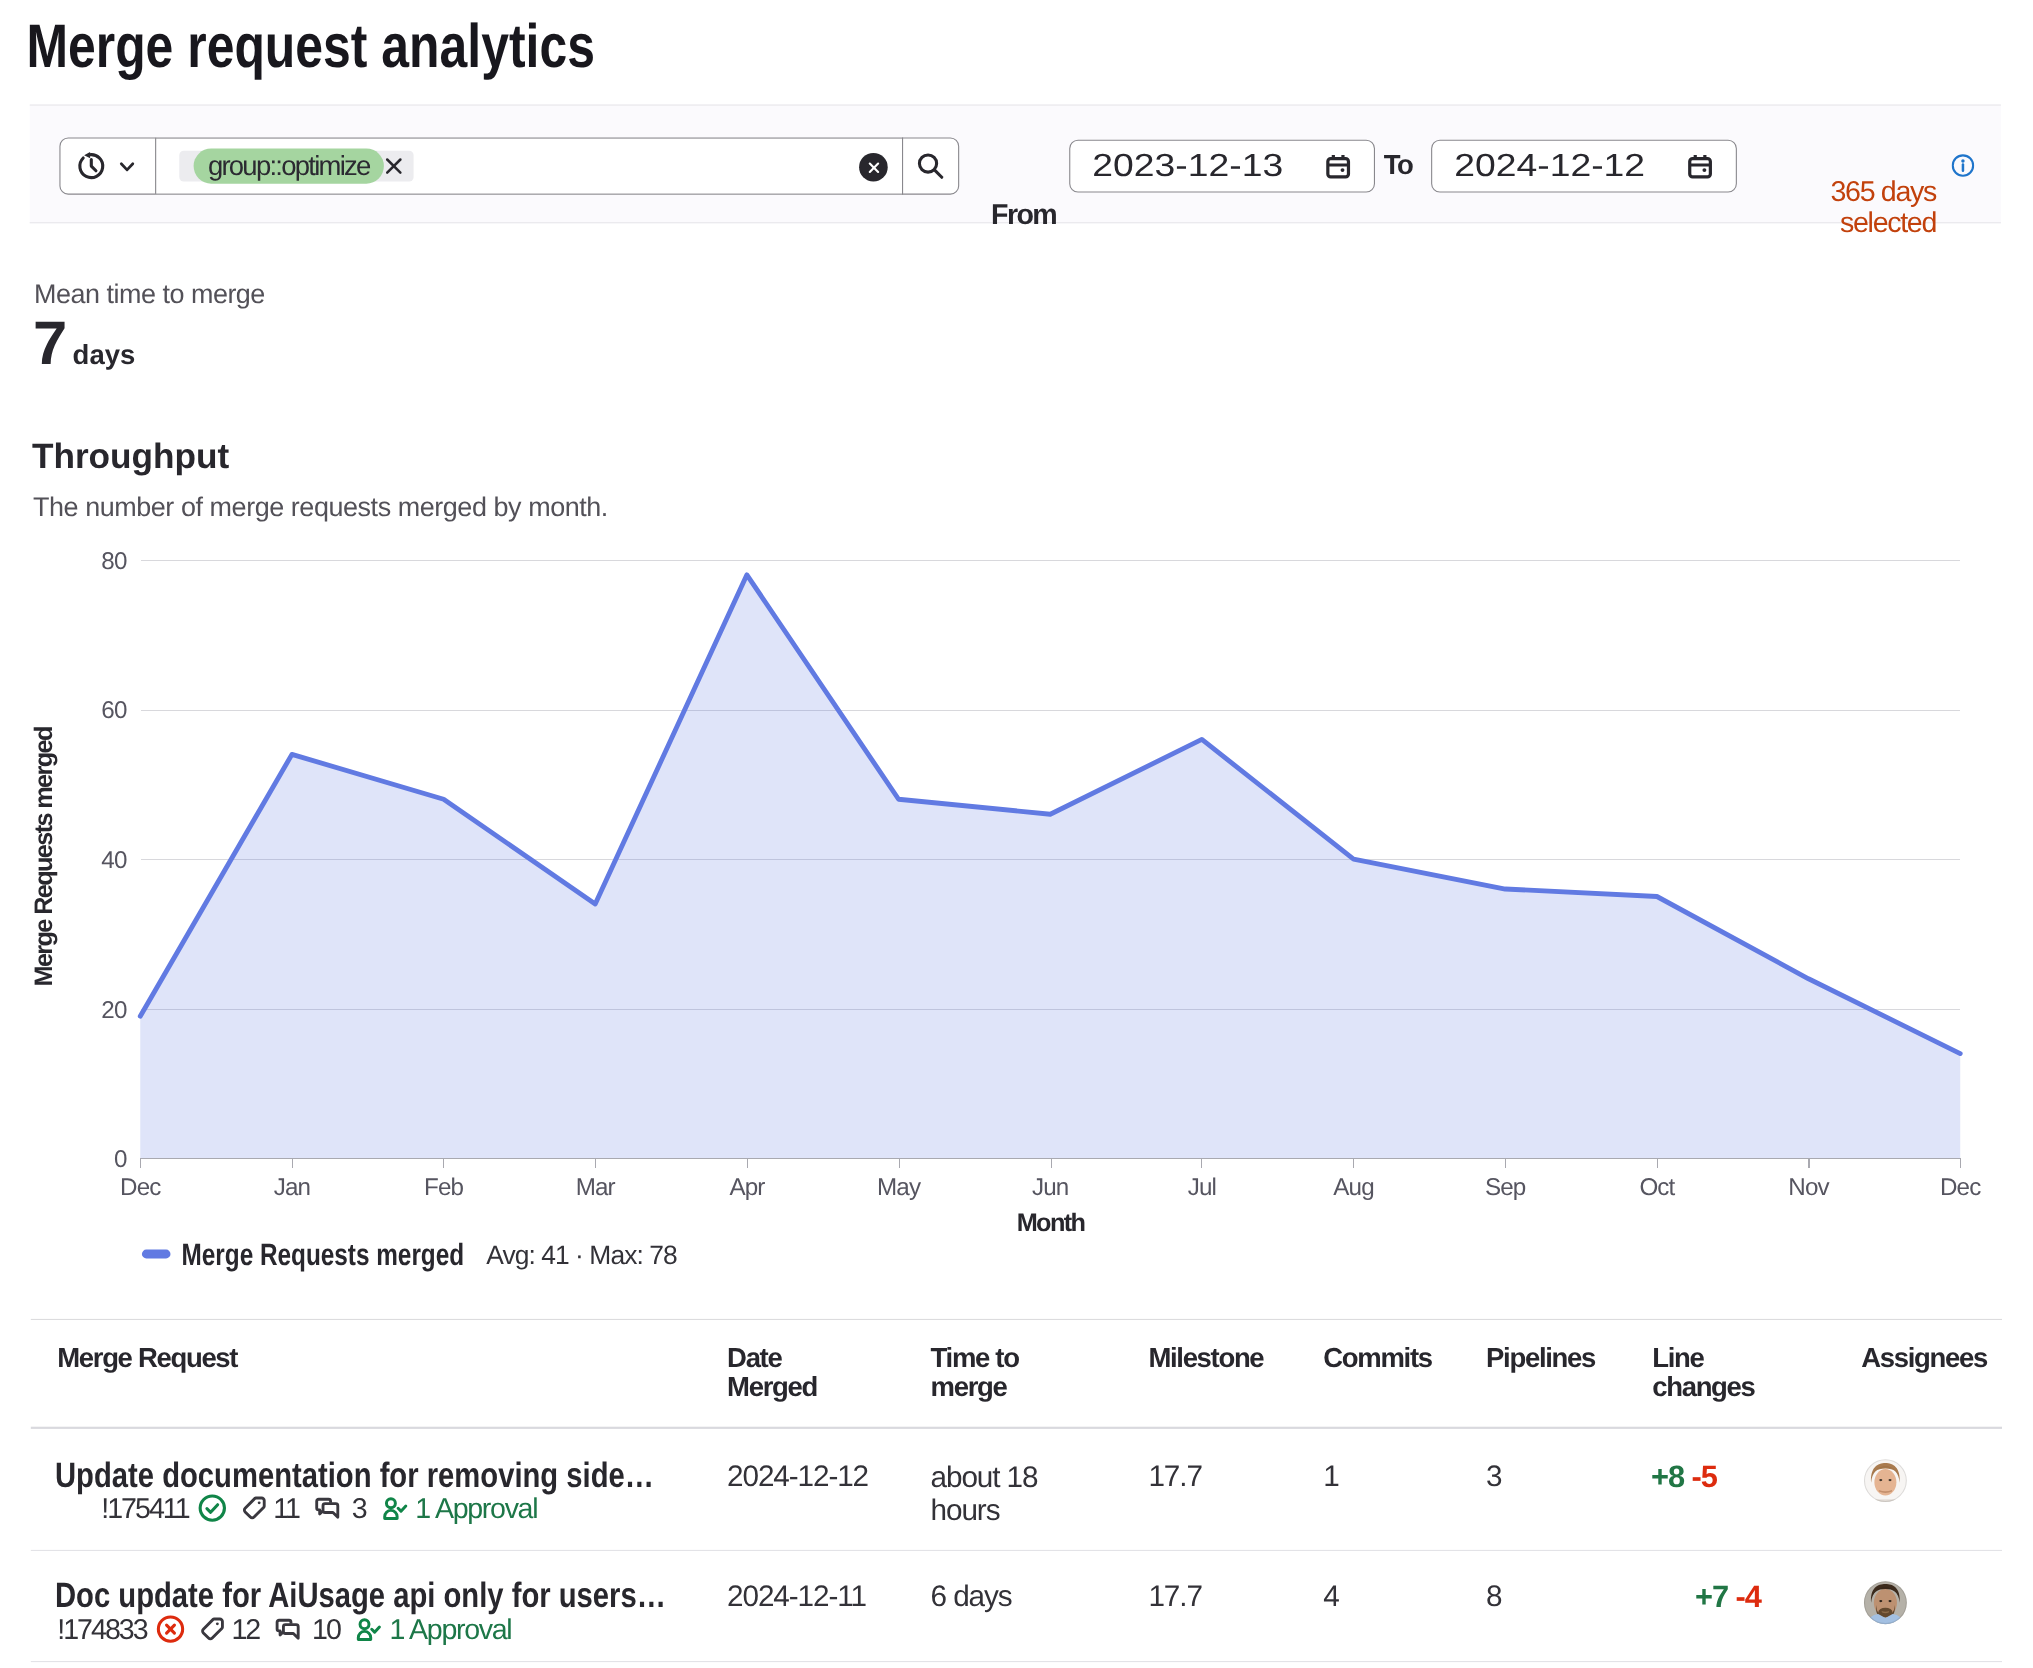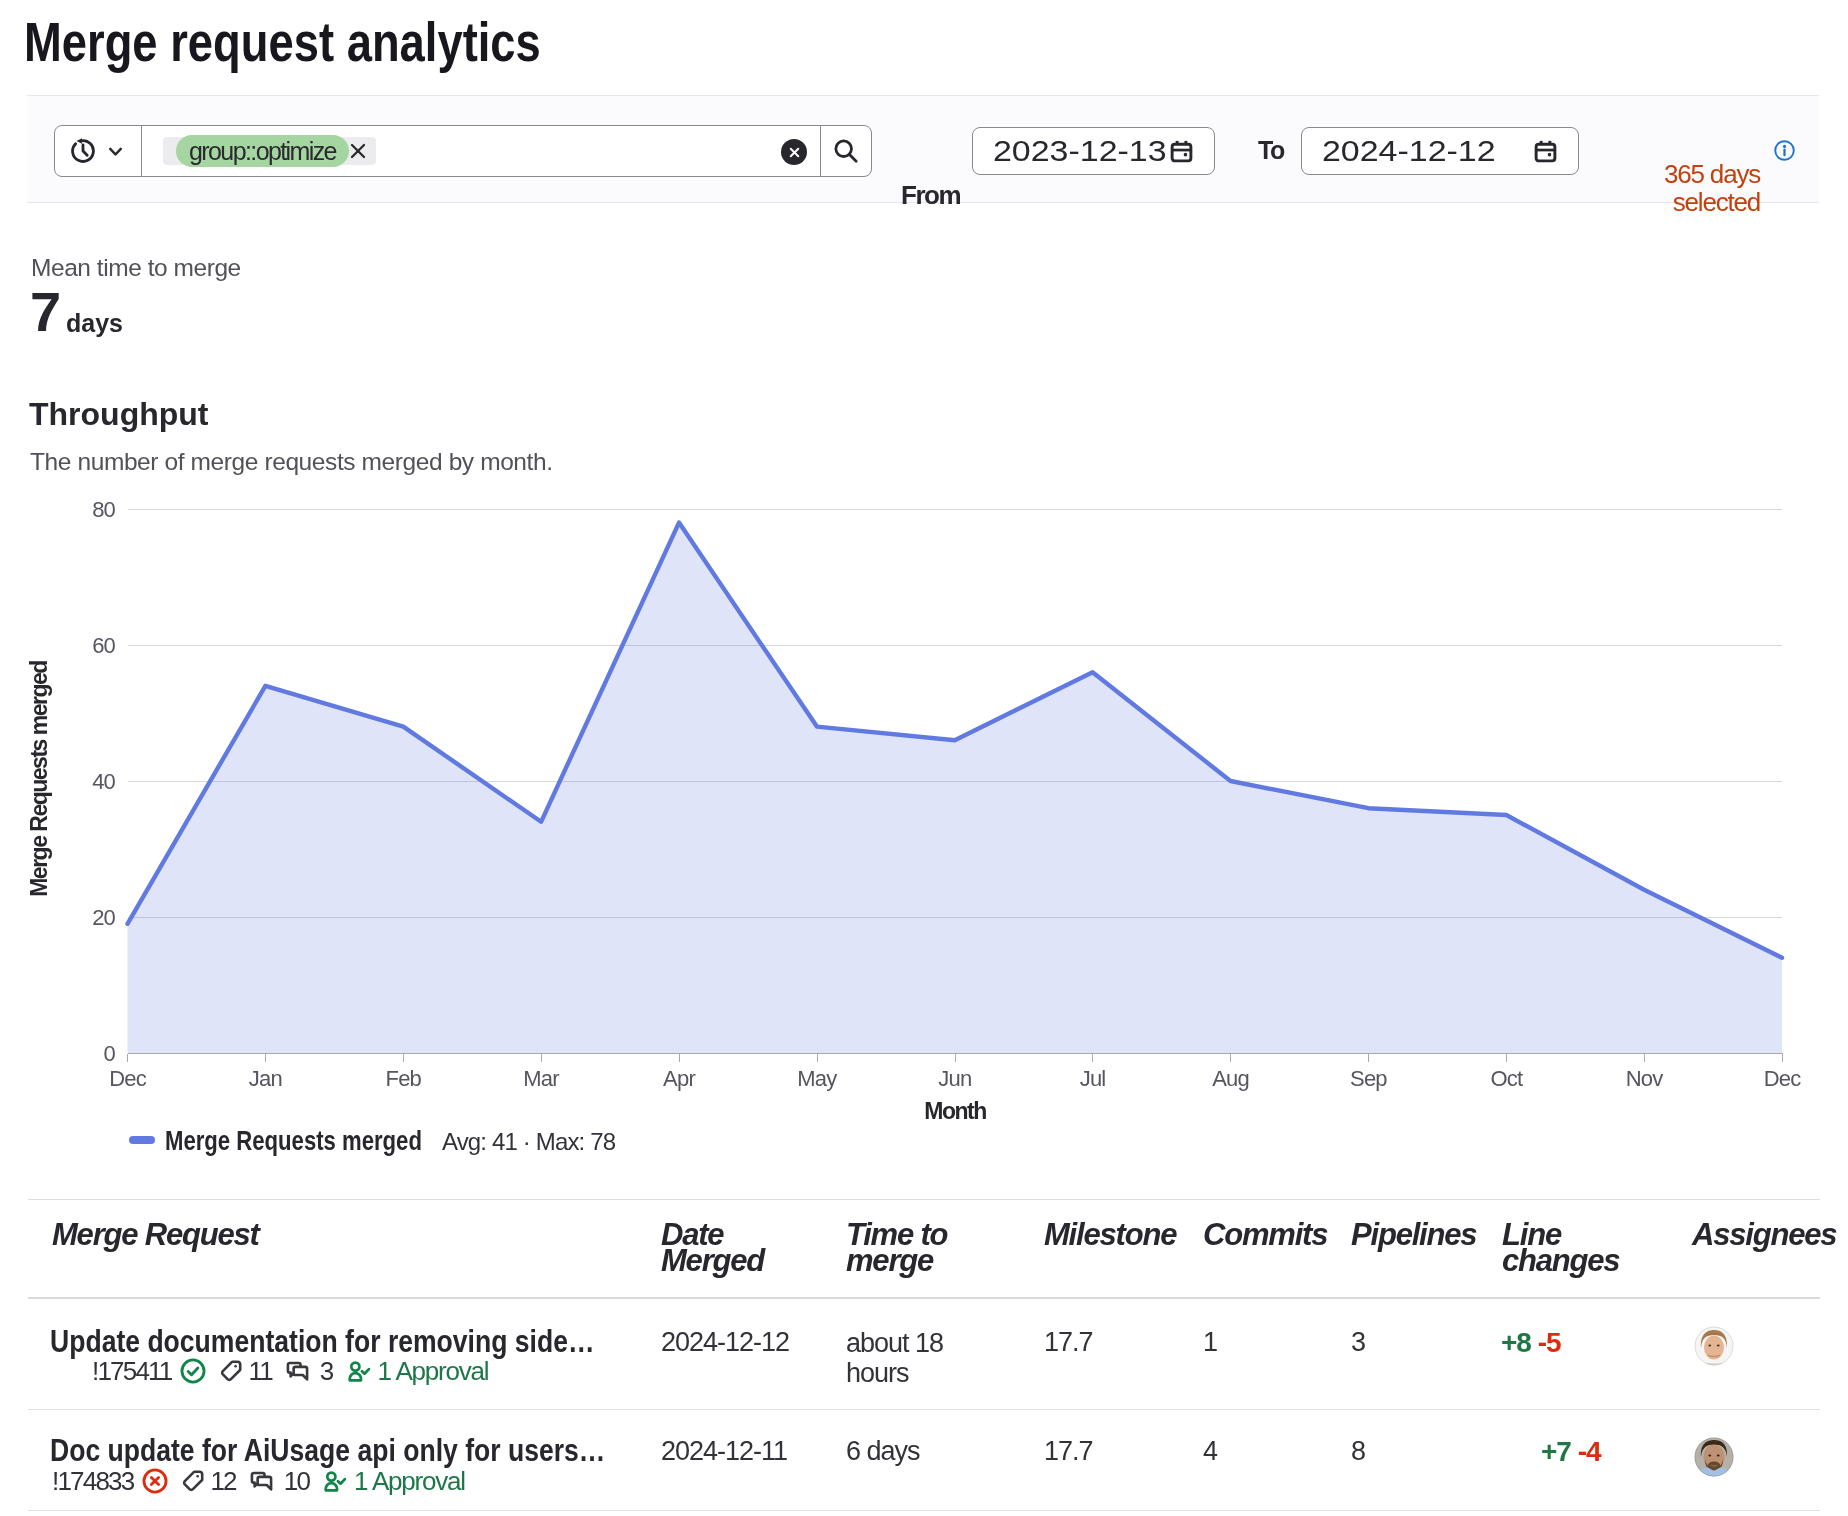--- a/index.html
+++ b/index.html
@@ -1,20 +1,20 @@
 <!DOCTYPE html>
 <html><head>
 <meta charset="utf-8">
 <style>
   html,body{margin:0;padding:0;background:#fff;}
   body{width:1848px;height:1516px;position:relative;font-family:"Liberation Sans",sans-serif;color:#28272d;overflow:hidden;}
   .abs{position:absolute;line-height:1;}
   .b{font-weight:bold;}
   .cell{font-size:27px;letter-spacing:-1px;color:#333238;}
-  .hdr{font-weight:bold;font-size:31px;letter-spacing:-1.2px;line-height:26px;color:#28272d;font-style:italic;}
+  .hdr{font-weight:bold;font-size:25px;letter-spacing:-1.2px;line-height:26px;color:#28272d;}
 </style>
 </head>
 <body>
 
 <div class="abs b" style="left:24px;top:14px;font-size:56px;color:#18171d;transform:scaleX(0.81);transform-origin:0 0;white-space:nowrap;">Merge request analytics</div>
 
 <div class="abs" style="left:27px;top:95px;width:1792px;height:108px;background:#fbfafd;border-top:1px solid #e7e6ea;border-bottom:1px solid #e7e6ea;box-sizing:border-box;"></div>
 
 <div class="abs" style="left:54px;top:125px;width:818px;height:52px;">
 
@@ -49,21 +49,21 @@
 
   <div class="abs" style="left:766px;top:0;width:52px;height:52px;background:#fff;border:1px solid #89888d;border-radius:0 8px 8px 0;box-sizing:border-box;display:flex;align-items:center;justify-content:center;">
     <svg width="28" height="28" viewBox="0 0 24 24" fill="none" stroke="#28272d" stroke-width="2.4" stroke-linecap="round">
       <circle cx="10" cy="10" r="6.7"></circle>
         <line x1="15" y1="15" x2="20.7" y2="20.7"></line>
     </svg>
   </div>
 </div>
 
 <div class="abs b" style="left:901px;top:138px;font-size:26px;letter-spacing:-1.5px;margin-top:44px;">From</div>
-<div class="abs" style="left:972px;top:127px;width:243px;height:48px;background:#fff;border:1px solid #89888d;border-radius:8px;box-sizing:border-box;display:flex;align-items:center;">
+<div class="abs" style="left:972px;top:127px;width:278px;height:48px;background:#fff;border:1px solid #89888d;border-radius:8px;box-sizing:border-box;display:flex;align-items:center;">
   <span style="font-size:29px;margin-left:20px;color:#28272d;transform:scaleX(1.17);transform-origin:0 50%;display:inline-block;">2023-12-13</span>
   <svg style="position:absolute;right:20px;top:11px;" width="25" height="25" viewBox="0 0 24 24" fill="none">
     <rect x="3" y="5" width="18" height="16" rx="2.5" stroke="#28272d" stroke-width="2.8"></rect>
     <line x1="3.5" y1="10.6" x2="20.5" y2="10.6" stroke="#28272d" stroke-width="2.6"></line>
     <line x1="7.8" y1="1.8" x2="7.8" y2="5" stroke="#28272d" stroke-width="2.8"></line>
     <line x1="16.2" y1="1.8" x2="16.2" y2="5" stroke="#28272d" stroke-width="2.8"></line>
     <circle cx="15.8" cy="15" r="1.7" fill="#28272d"></circle>
   </svg>
 </div>
 <div class="abs b" style="left:1258px;top:138px;font-size:25px;letter-spacing:-1.5px;">To</div>

